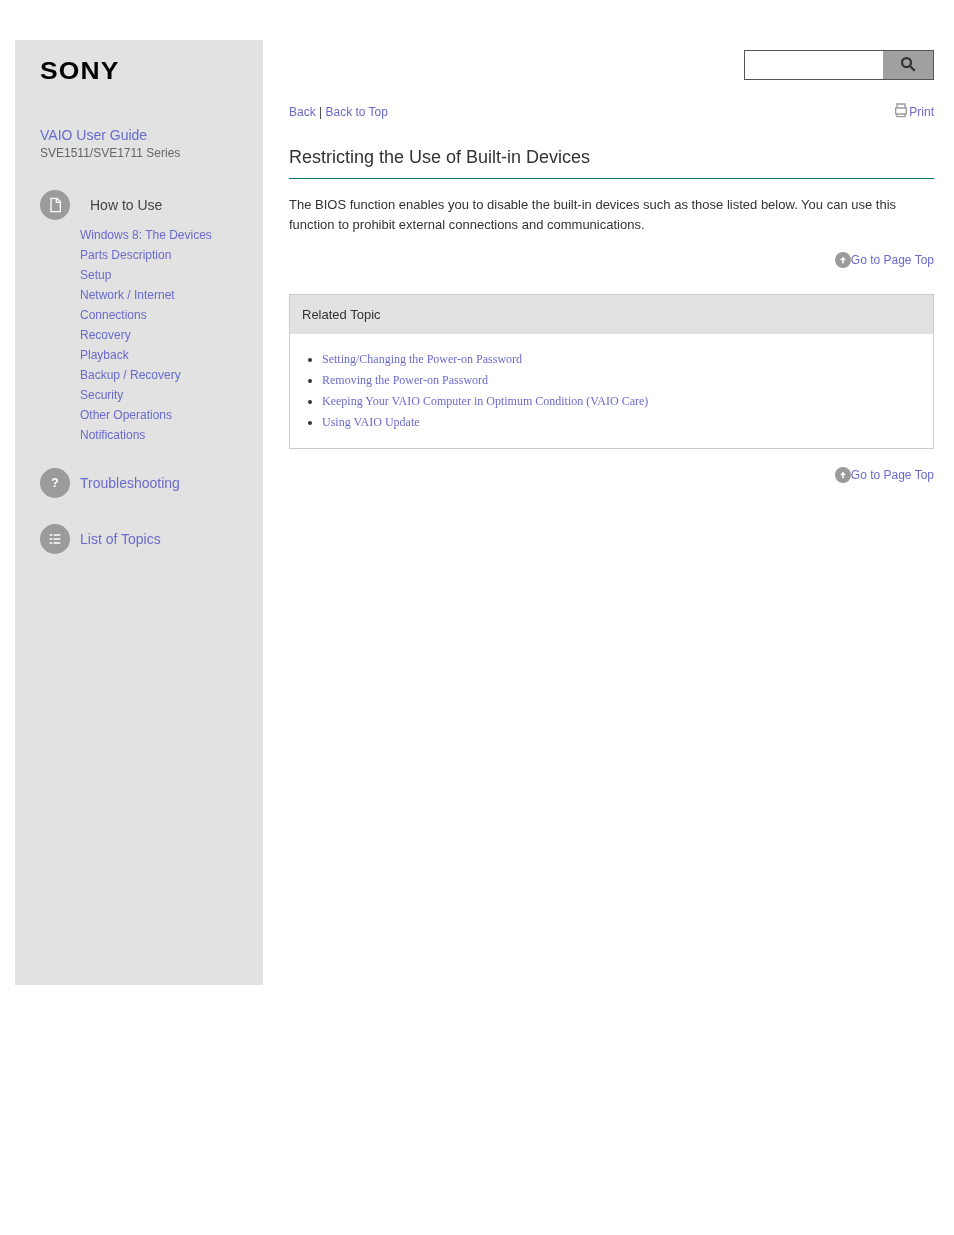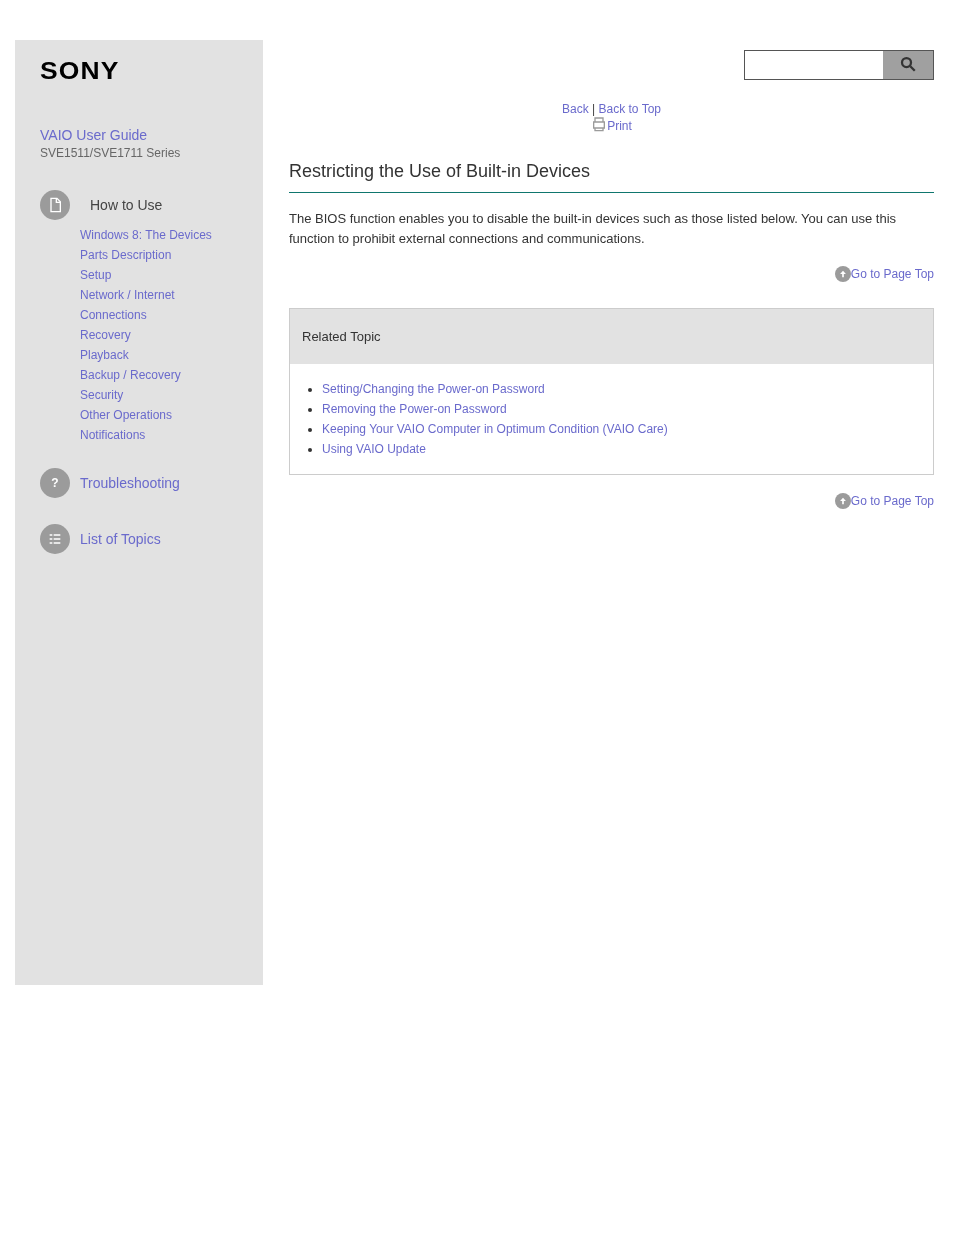--- a/index.html
+++ b/index.html
@@ -108,21 +108,20 @@
     cursor: pointer;
     display: flex; align-items: center; justify-content: center;
   }
   .search-btn svg { width: 18px; height: 18px; fill: #333; }
 
   .bc-row {
     display: flex;
     justify-content: space-between;
     align-items: center;
     margin-top: 12px;
-    flex-direction: column;
   }
   .breadcrumb { font-size: 12px; color: #444; }
   .breadcrumb a { color: #6a6acc; }
   .print-btn {
     display: flex; align-items: center; 
     color: #6a6acc; font-size: 12px;
     cursor: pointer;
   }
   .print-btn svg { width: 16px; height: 16px; fill: #9b9b9b; }
 
@@ -156,27 +155,28 @@
     display: flex; align-items: center; justify-content: center;
   }
   .goto-icon svg { width: 10px; height: 10px; fill: #fff; }
 
   .related {
     margin-top: 26px;
     border: 1px solid #ccc;
   }
   .related-head {
     background: #e2e2e2;
-    padding: 20px 12px;
+    padding: 12px 12px;
     font-size: 13px;
     color: #333;
   }
   .related ul {
     list-style: disc;
     padding: 12px 12px 12px 32px;
+    font-family: Liberation Serif, serif;
   }
   .related li { margin: 6px 0; font-size: 12px; }
   .related a { color: #6a6acc; }
 </style>
 </head>
 <body>
 
 <div class="page">
 
   <aside class="sidebar">

